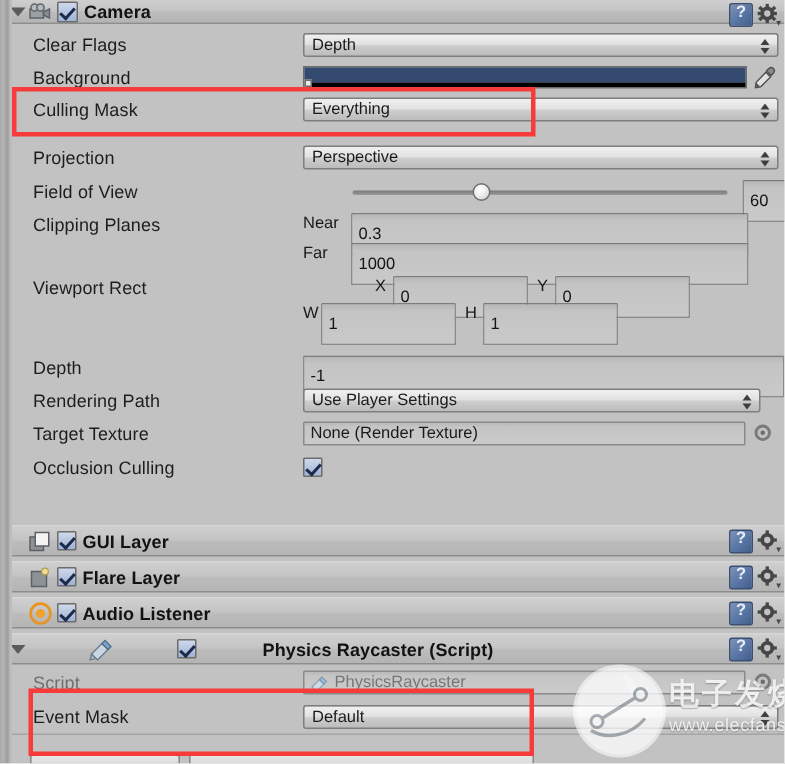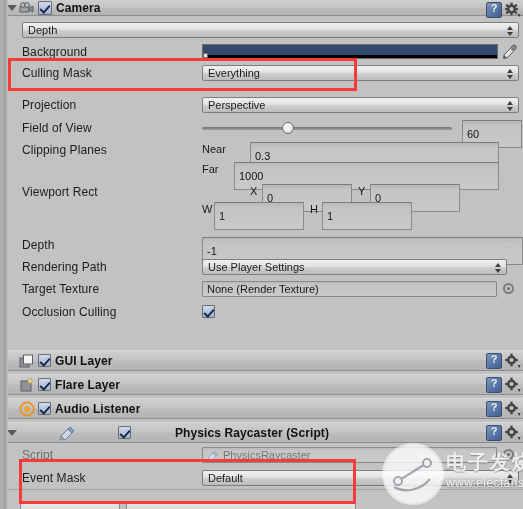--- a/index.html
+++ b/index.html
@@ -364,20 +364,21 @@
             <rect x="2.2" y="8.8" width="2.2" height="3" transform="rotate(45 3.3 10.3)"></rect>
           </g>
           <circle cx="7.5" cy="7" r="2.1" fill="#c2c2c2"></circle>
           <path d="M13.5 12 l3.2 0 l-1.6 3.2 z" fill="#474747"></path>
         </svg>
       </div>
     </div>
   </div>
 
   <div class="row" style="position:absolute;left:0;top:19px;right:0;">
+    <span class="lbl">Clear Flags</span>
     <div class="field" style="margin-right:4px;">
       <div class="popup">
         <span>Depth</span>
         <span class="arrows"></span>
       </div>
     </div>
   </div>
 
   <div class="row" style="position:absolute;left:0;top:41px;right:0;">
     <span class="lbl">Background</span>
@@ -410,36 +411,36 @@
   <div class="row" style="position:absolute;left:0;top:94px;right:0;">
     <span class="lbl">Projection</span>
     <div class="field" style="margin-right:4px;">
       <div class="popup">
         <span>Perspective</span>
         <span class="arrows"></span>
       </div>
     </div>
   </div>
 
-  <div class="row" style="position:absolute;left:0;top:117px;right:0;">
+  <div class="row" style="position:absolute;left:0;top:117px;right:0;gap:33px;">
     <span class="lbl">Field of View</span>
     <div class="field">
       <div class="slider-track" style="left:0;width:250px;"></div>
       <div class="slider-knob" style="left:80px;"></div>
       <div class="textfield" style="left:260px;width:60px;right:auto;">
         <span>60</span>
       </div>
     </div>
   </div>
 
   <div class="row" style="position:absolute;left:0;top:139px;right:0;">
     <span class="lbl">Clipping Planes</span>
     <div class="field">
       <span class="sublbl" style="left:0;">Near</span>
-      <div class="textfield" style="left:32px;right:24px;margin-left:16px;">
+      <div class="textfield" style="left:32px;right:24px;">
         <span>0.3</span>
       </div>
     </div>
   </div>
   <div class="row" style="position:absolute;left:0;top:159px;right:0;">
     <span class="lbl"></span>
     <div class="field">
       <span class="sublbl" style="left:0;">Far</span>
       <div class="textfield" style="left:32px;right:24px;">
         <span>1000</span>

